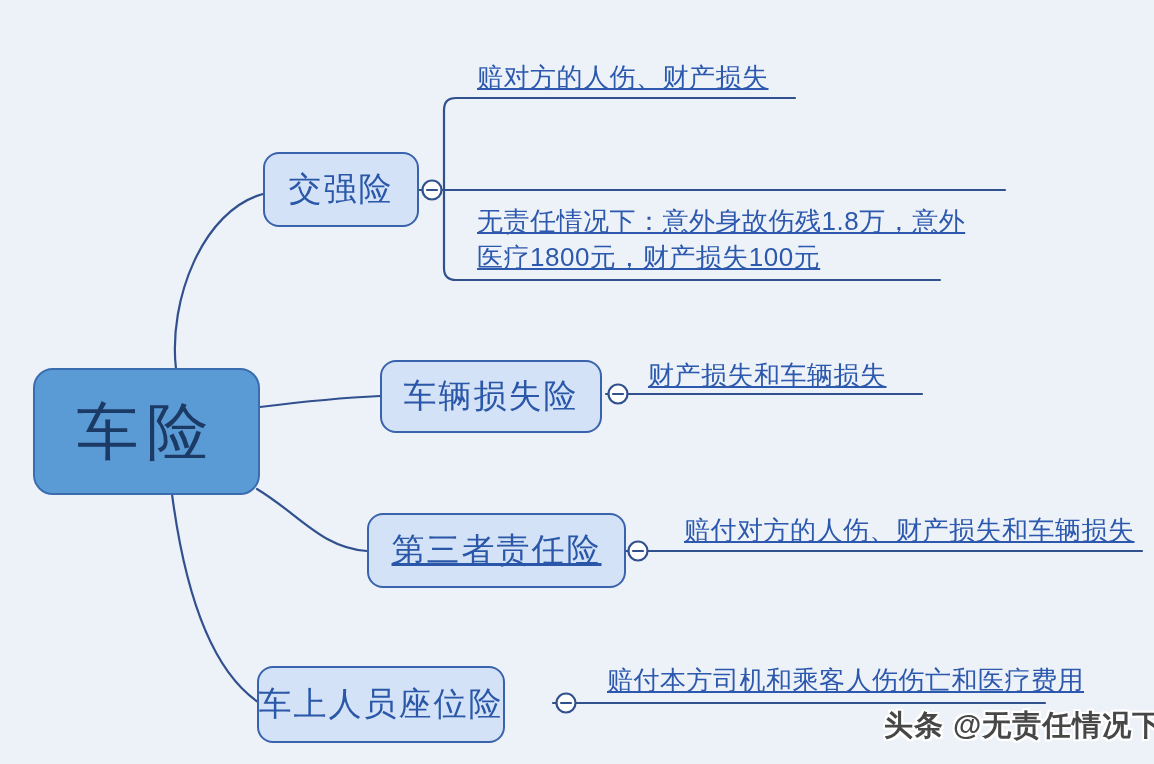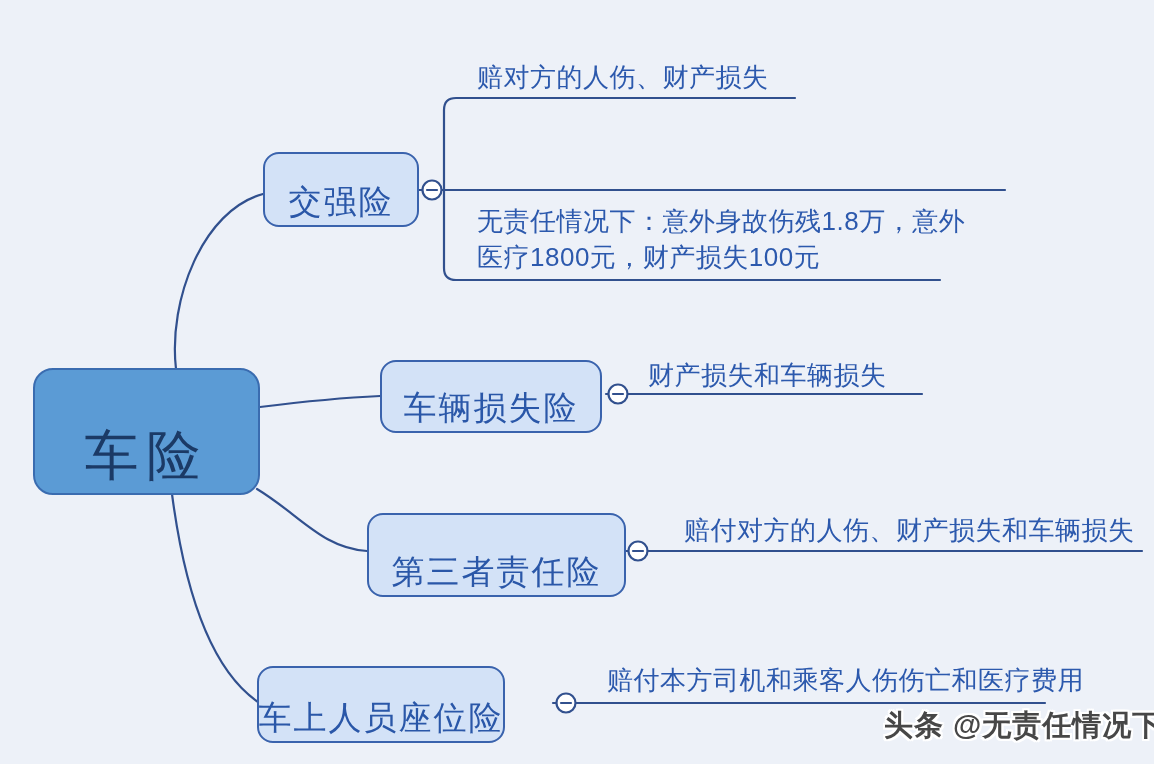--- a/index.html
+++ b/index.html
@@ -17,46 +17,47 @@
   }
   svg.connector-layer {
     position: absolute;
     left: 0; top: 0;
     width: 1154px;
     height: 764px;
   }
   .node {
     position: absolute;
     display: flex;
-    align-items: flex-end;
+    align-items: center;
     justify-content: center;
     box-sizing: border-box;
     border: 2.5px solid #3a63ad;
     border-radius: 16px;
     background: #d3e2f7;
     color: #2a57a8;
     font-size: 33px;
     letter-spacing: 2px;
     white-space: nowrap;
     cursor: default;
   }
   .node.root {
     background: #5b9bd5;
     border-color: #3a6cb0;
     border-radius: 20px;
     color: #1b3a66;
-    font-size: 54px;
+    font-size: 62px;
     letter-spacing: 8px;
   }
   .leaf-text {
     position: absolute;
     color: #2c59ad;
     font-size: 26px;
     line-height: 36px;
     letter-spacing: 0.5px;
+    text-decoration: underline;
   }
   .watermark {
     position: absolute;
     left: 884px;
     top: 706px;
     font-size: 29px;
     font-weight: bold;
     color: #474747;
     letter-spacing: 1px;
     text-shadow:
@@ -114,21 +115,21 @@
   </div>
 
   <div class="node" style="left:263px; top:152px; width:156px; height:75px;">
     <span>交强险</span>
   </div>
 
   <div class="node" style="left:380px; top:360px; width:222px; height:73px;">
     <span>车辆损失险</span>
   </div>
 
-  <div class="node" style="left:367px; top:513px; width:259px; height:84px;">
+  <div class="node" style="left:367px; top:513px; width:259px; height:75px;text-decoration:underline;">
     <span>第三者责任险</span>
   </div>
 
   <div class="node" style="left:257px; top:666px; width:248px; height:77px;">
     <span>车上人员座位险</span>
   </div>
 
   <div class="leaf-text" style="left:477px; top:59px; width:340px;">赔对方的人伤、财产损失</div>
 
 

